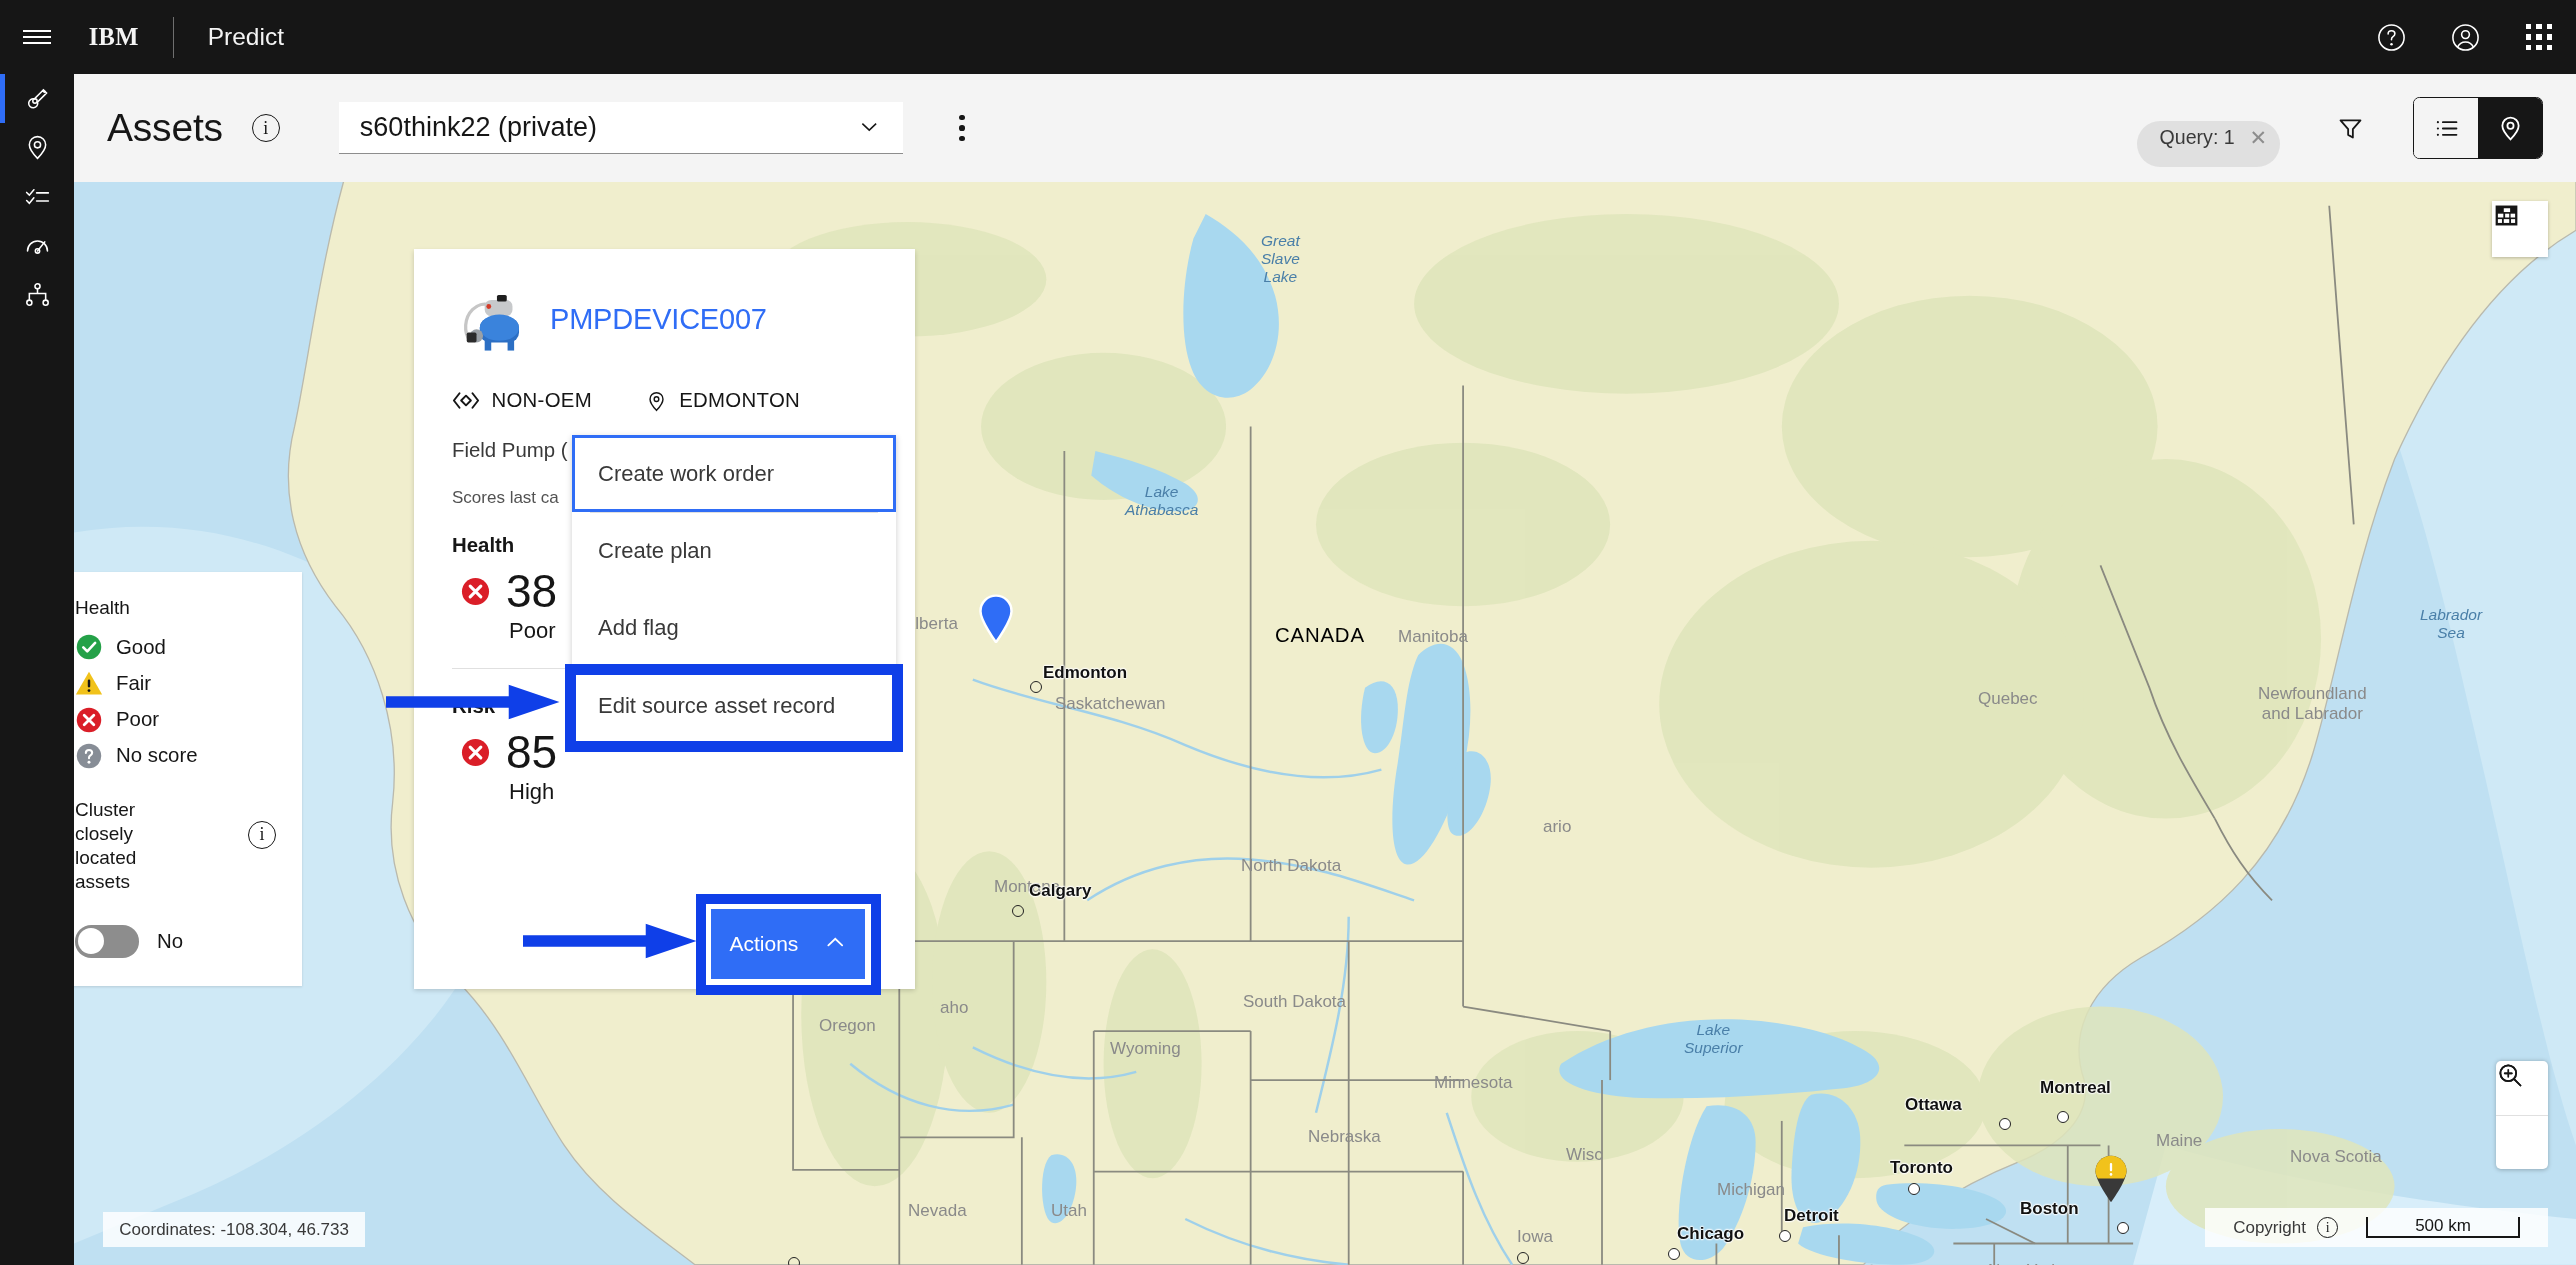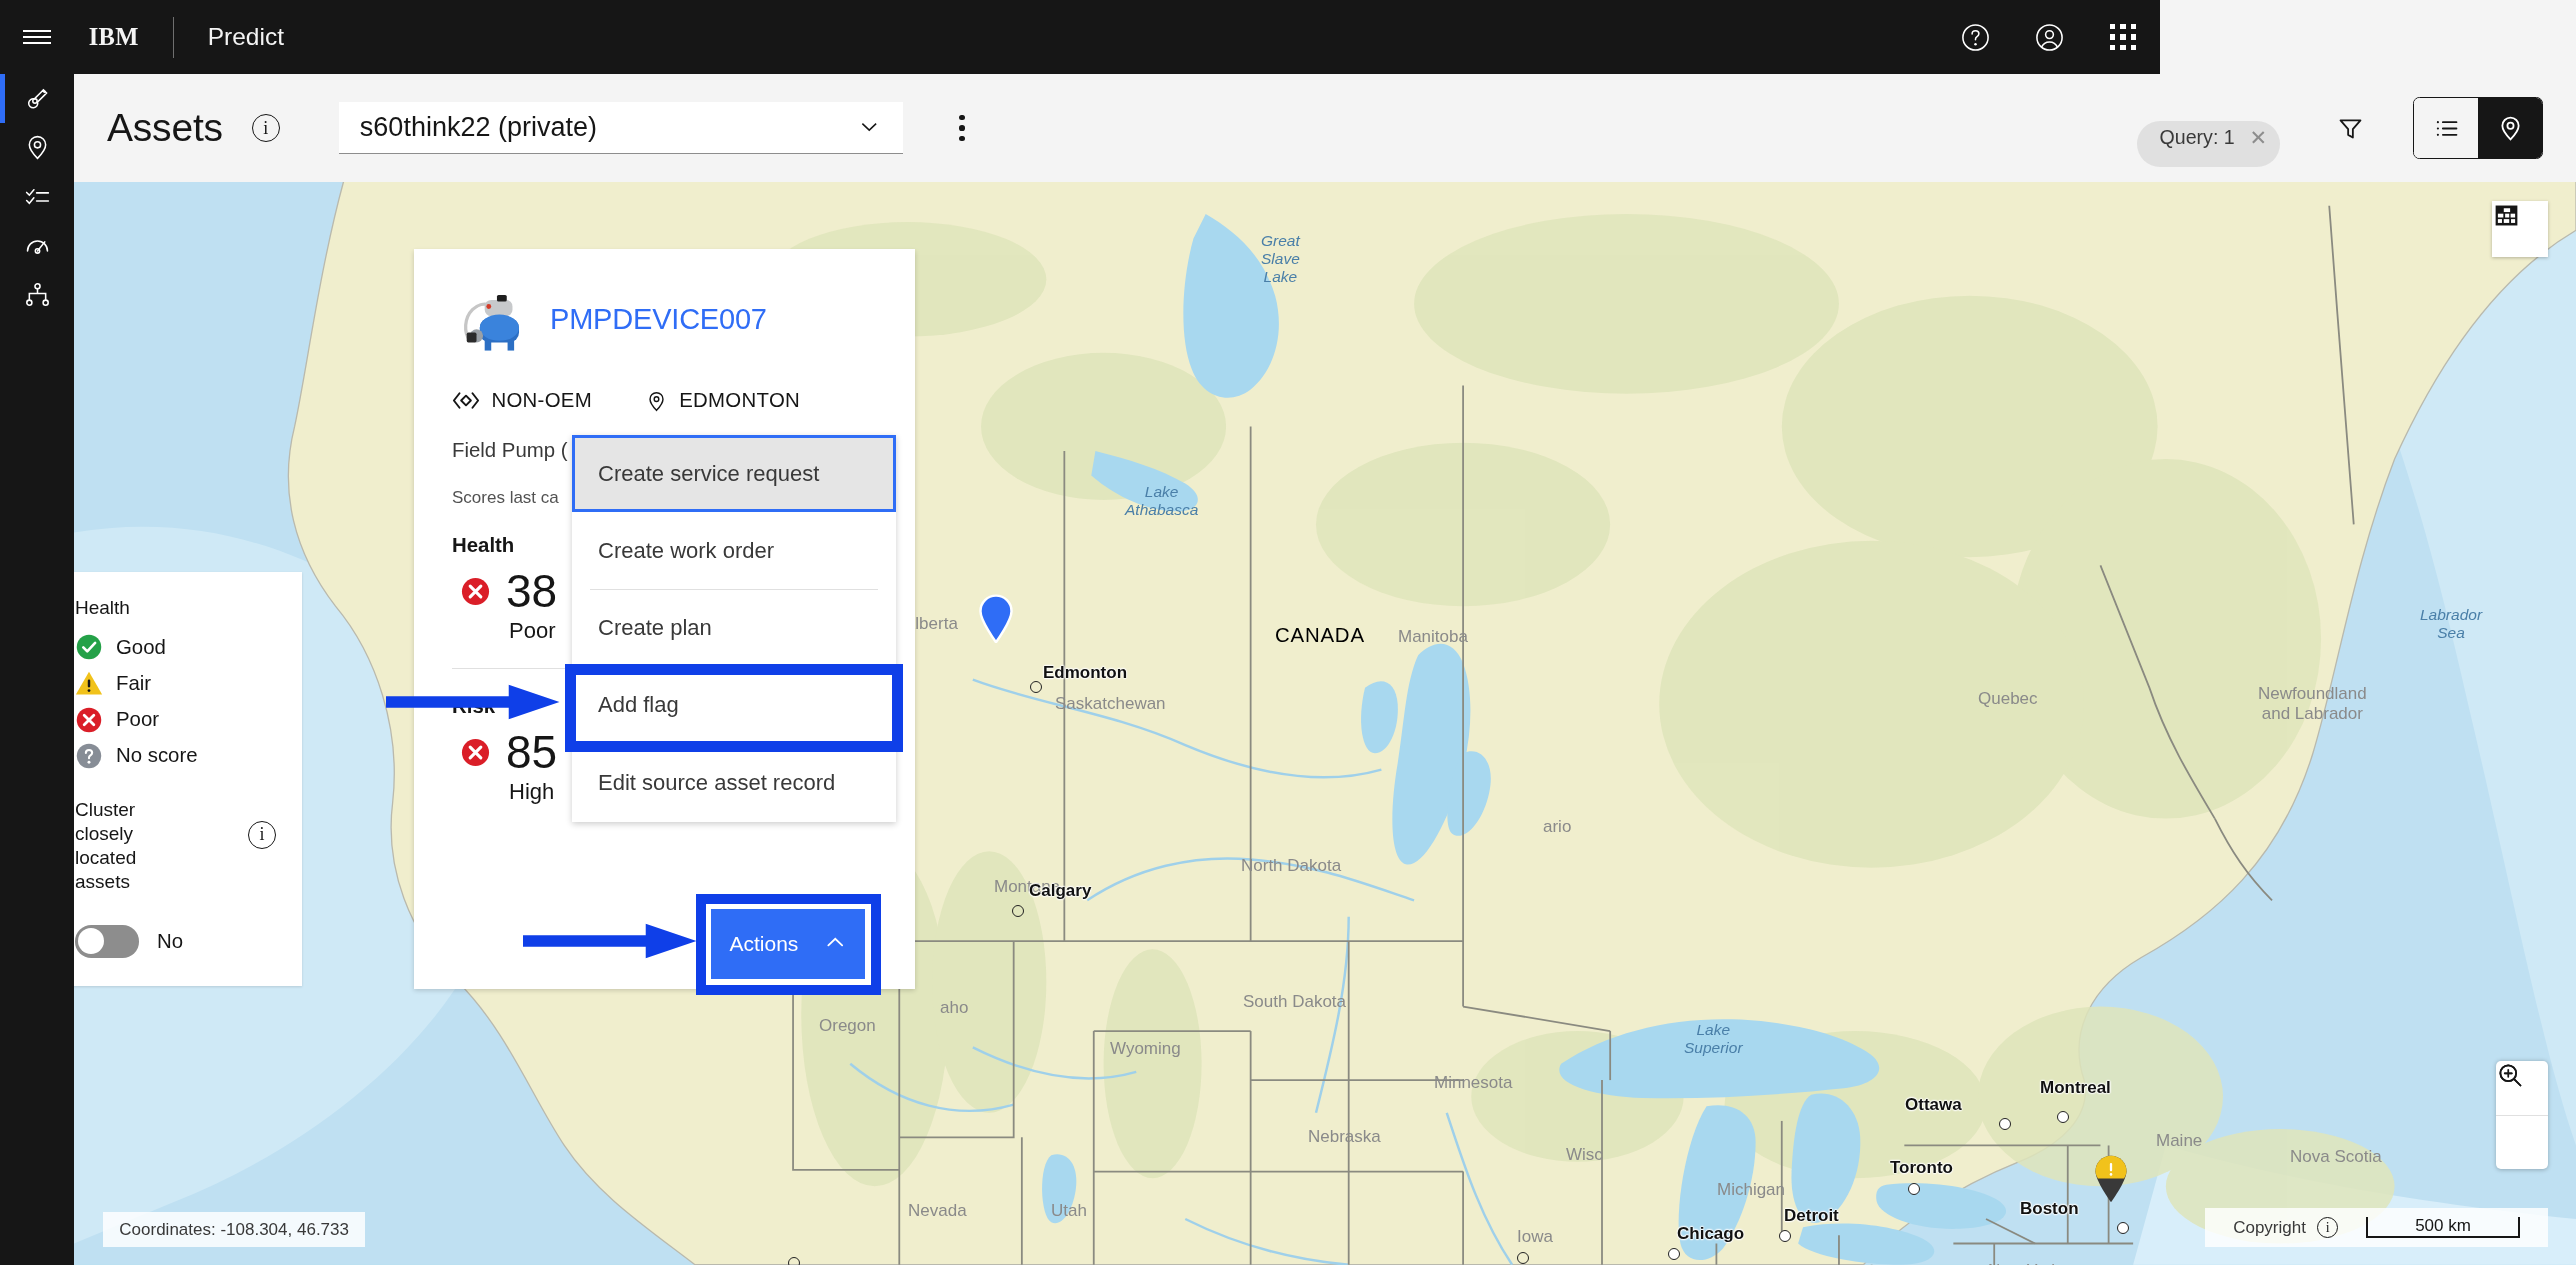--- a/index.html
+++ b/index.html
@@ -6,21 +6,21 @@
   html, body {
     width: 2576px; height: 1265px;
     overflow: hidden;
     font-family: "Liberation Sans", sans-serif;
     background: #f4f4f4;
   }
 
   
   .topbar {
     position: absolute; top: 0; left: 0;
-    width: 2160px; height: 74px;
+    width: 2576px; height: 74px;
     background: #161616;
     display: flex; align-items: flex-start;
     z-index: 60;
   }
   .topbar-hamburger {
     width: 74px; height: 74px;
     display: flex; align-items: center; justify-content: center;
     cursor: pointer;
   }
   .topbar-hamburger .bar {
@@ -773,21 +773,20 @@
         </svg>
         <span class="score-num">85</span>
       </div>
       <div class="score-qual">High</div>
     </div>
 
   </div>
 </div>
 
 <div class="menu">
-  <div class="menu-item hover">Create service request</div>
   <div class="menu-item">Create work order</div>
   <div class="menu-sep"></div>
   <div class="menu-item">Create plan</div>
   <div class="menu-item">Add flag</div>
   <div class="menu-sep"></div>
   <div class="menu-item">Edit source asset record</div>
 </div>
 
 <div class="anno-rect" style="left:572px;top:435px;width:324px;height:77px;border:3.3px solid #2f6df6;"></div>
 

